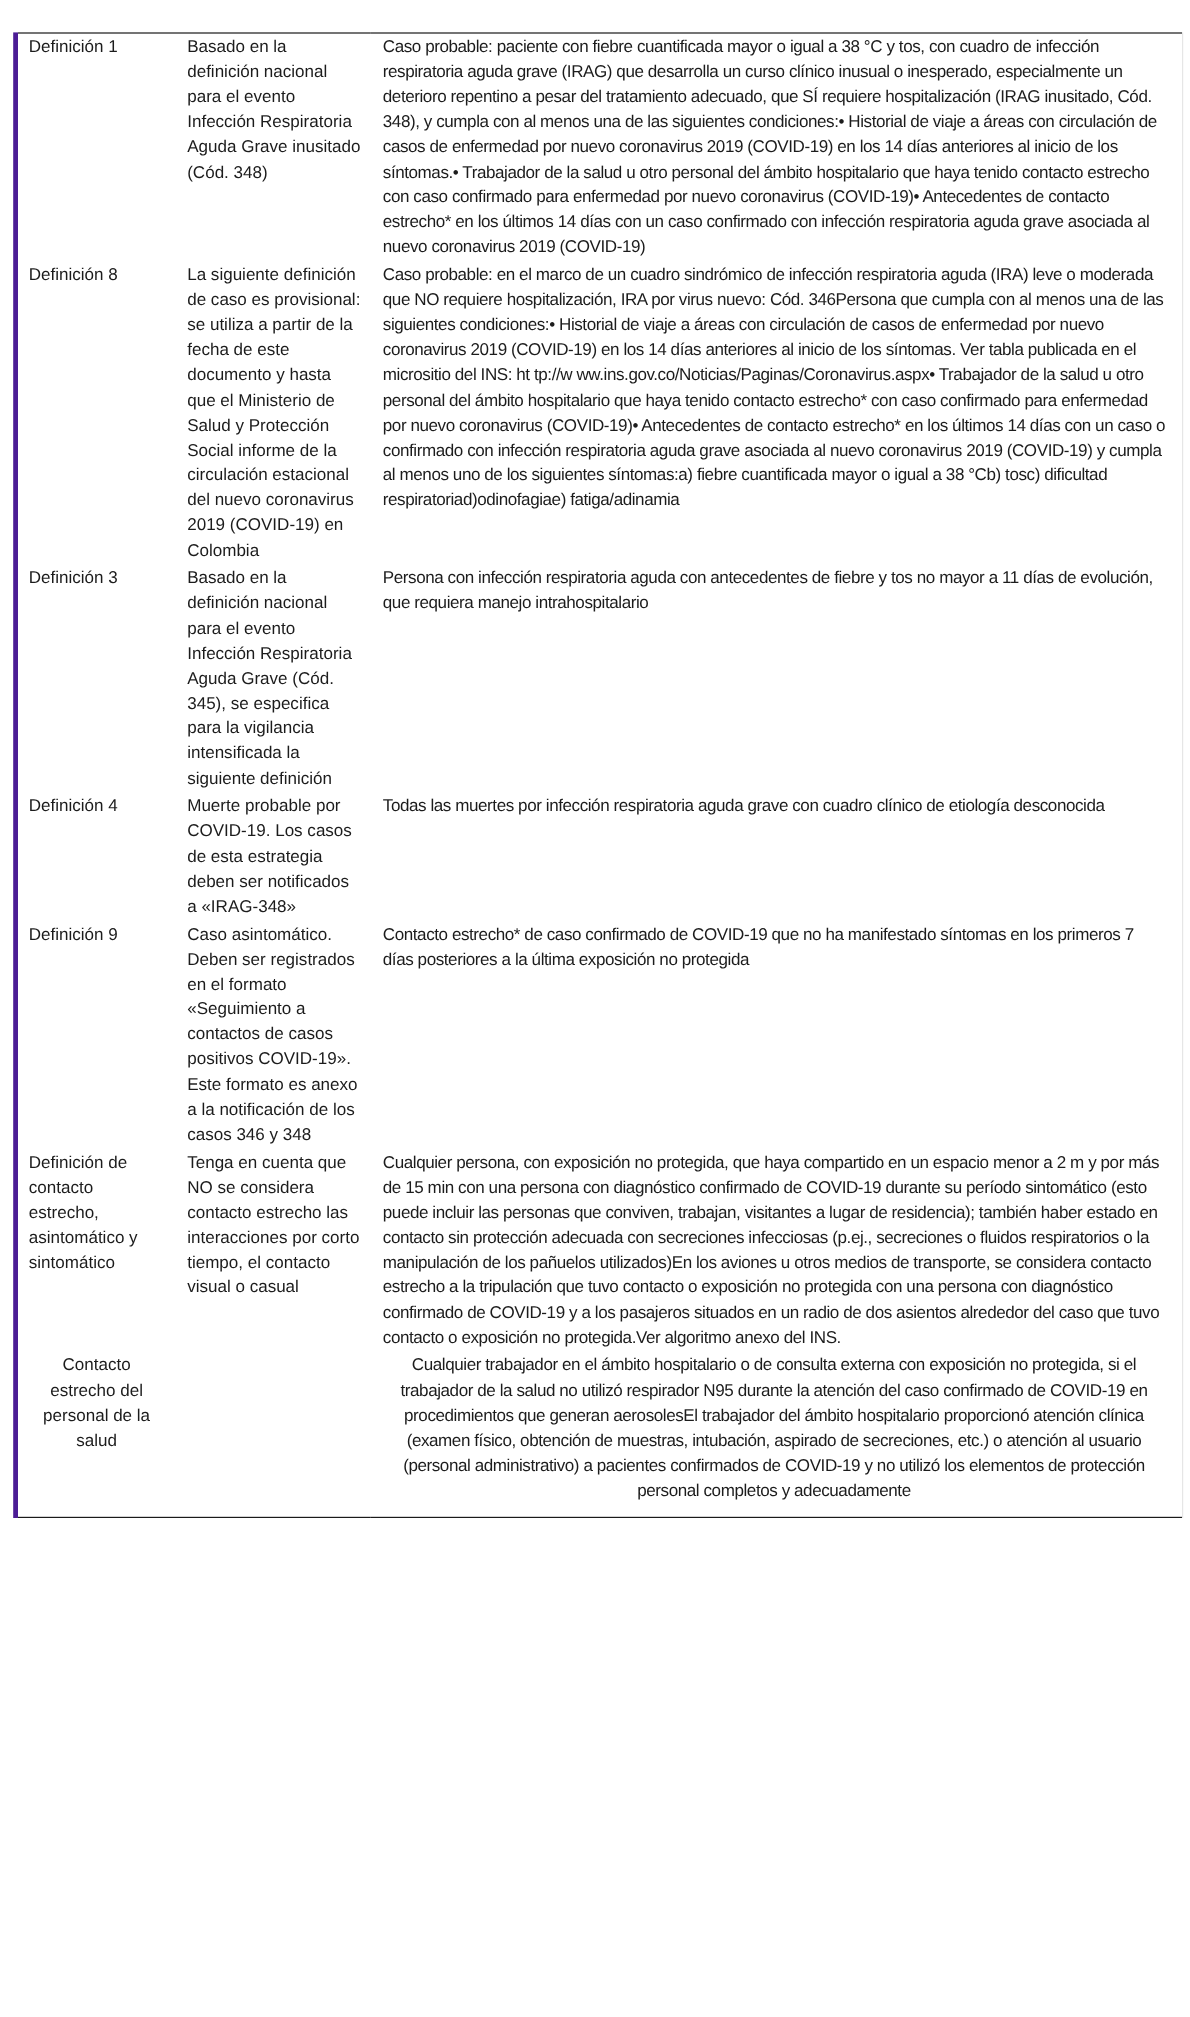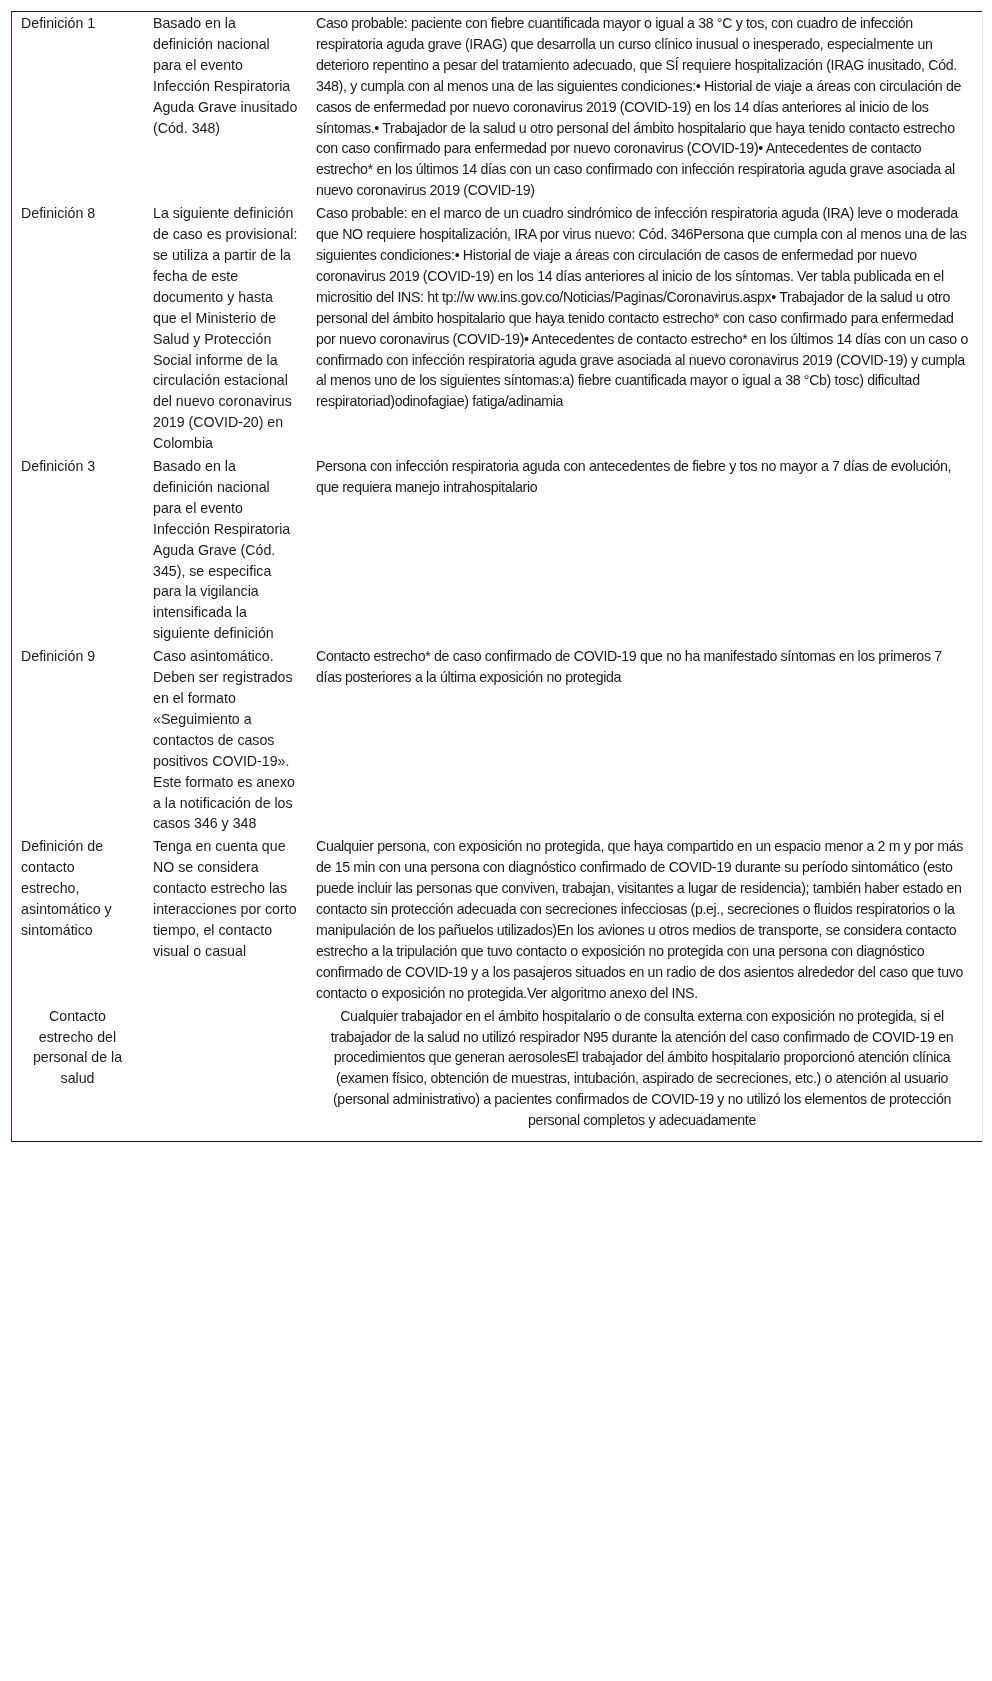--- a/index.html
+++ b/index.html
@@ -1,22 +1,22 @@
 <!DOCTYPE html>
 <html><head>
   <meta charset="utf-8">
   <style>
     html, body { margin: 0; padding: 0; background: #ffffff; }
     body { width: 992px; height: 1681px; position: relative; overflow: hidden; }
     .wrap {
       position: absolute;
       left: 11px;
-      top: 11px;
+      top: 27px;
       width: 970px;
-      border-left: 1px solid #4c1d95;
+      border-left: 4px solid #4c1d95;
       border-right: 1px solid #e6e6e6;
     }
     table {
       width: 970px;
       border-collapse: collapse;
       border-top: 1px solid #1a1a1a;
       border-bottom: 1px solid #1a1a1a;
       font-family: "Liberation Sans", sans-serif;
       font-size: 14.2px;
       line-height: 20.9px;
@@ -40,27 +40,32 @@
 <div class="wrap">
   <table>
     <tbody>
       <tr class="first">
         <td class="c1">Definición 1</td>
         <td class="c2">Basado en la definición nacional para el evento Infección Respiratoria Aguda Grave inusitado (Cód. 348)</td>
         <td class="c3">Caso probable: paciente con fiebre cuantificada mayor o igual a 38 °C y tos, con cuadro de infección respiratoria aguda grave (IRAG) que desarrolla un curso clínico inusual o inesperado, especialmente un deterioro repentino a pesar del tratamiento adecuado, que SÍ requiere hospitalización (IRAG inusitado, Cód. 348), y cumpla con al menos una de las siguientes condiciones:• Historial de viaje a áreas con circulación de casos de enfermedad por nuevo coronavirus 2019 (COVID-19) en los 14 días anteriores al inicio de los síntomas.• Trabajador de la salud u otro personal del ámbito hospitalario que haya tenido contacto estrecho con caso confirmado para enfermedad por nuevo coronavirus (COVID-19)• Antecedentes de contacto estrecho* en los últimos 14 días con un caso confirmado con infección respiratoria aguda grave asociada al nuevo coronavirus 2019 (COVID-19)</td>
       </tr>
       <tr>
         <td class="c1">Definición 8</td>
-        <td class="c2">La siguiente definición de caso es provisional: se utiliza a partir de la fecha de este documento y hasta que el Ministerio de Salud y Protección Social informe de la circulación estacional del nuevo coronavirus 2019 (COVID-20) en Colombia</td>
+        <td class="c2">La siguiente definición de caso es provisional: se utiliza a partir de la fecha de este documento y hasta que el Ministerio de Salud y Protección Social informe de la circulación estacional del nuevo coronavirus 2019 (COVID-19) en Colombia</td>
         <td class="c3">Caso probable: en el marco de un cuadro sindrómico de infección respiratoria aguda (IRA) leve o moderada que NO requiere hospitalización, IRA por virus nuevo: Cód. 346Persona que cumpla con al menos una de las siguientes condiciones:• Historial de viaje a áreas con circulación de casos de enfermedad por nuevo coronavirus 2019 (COVID-19) en los 14 días anteriores al inicio de los síntomas. Ver tabla publicada en el micrositio del INS: ht tp://w ww.ins.gov.co/Noticias/Paginas/Coronavirus.aspx• Trabajador de la salud u otro personal del ámbito hospitalario que haya tenido contacto estrecho* con caso confirmado para enfermedad por nuevo coronavirus (COVID-19)• Antecedentes de contacto estrecho* en los últimos 14 días con un caso o confirmado con infección respiratoria aguda grave asociada al nuevo coronavirus 2019 (COVID-19) y cumpla al menos uno de los siguientes síntomas:a) fiebre cuantificada mayor o igual a 38 °Cb) tosc) dificultad respiratoriad)odinofagiae) fatiga/adinamia</td>
       </tr>
       <tr>
         <td class="c1">Definición 3</td>
         <td class="c2">Basado en la definición nacional para el evento Infección Respiratoria Aguda Grave (Cód. 345), se especifica para la vigilancia intensificada la siguiente definición</td>
-        <td class="c3">Persona con infección respiratoria aguda con antecedentes de fiebre y tos no mayor a 7 días de evolución, que requiera manejo intrahospitalario</td>
+        <td class="c3">Persona con infección respiratoria aguda con antecedentes de fiebre y tos no mayor a 11 días de evolución, que requiera manejo intrahospitalario</td>
+      </tr>
+      <tr>
+        <td class="c1">Definición 4</td>
+        <td class="c2">Muerte probable por COVID-19. Los casos de esta estrategia deben ser notificados a «IRAG-348»</td>
+        <td class="c3">Todas las muertes por infección respiratoria aguda grave con cuadro clínico de etiología desconocida</td>
       </tr>
       <tr>
         <td class="c1">Definición 9</td>
         <td class="c2">Caso asintomático. Deben ser registrados en el formato «Seguimiento a contactos de casos positivos COVID-19». Este formato es anexo a la notificación de los casos 346 y 348</td>
         <td class="c3">Contacto estrecho* de caso confirmado de COVID-19 que no ha manifestado síntomas en los primeros 7 días posteriores a la última exposición no protegida</td>
       </tr>
       <tr>
         <td class="c1">Definición de contacto estrecho, asintomático y sintomático</td>
         <td class="c2">Tenga en cuenta que NO se considera contacto estrecho las interacciones por corto tiempo, el contacto visual o casual</td>
         <td class="c3">Cualquier persona, con exposición no protegida, que haya compartido en un espacio menor a 2 m y por más de 15 min con una persona con diagnóstico confirmado de COVID-19 durante su período sintomático (esto puede incluir las personas que conviven, trabajan, visitantes a lugar de residencia); también haber estado en contacto sin protección adecuada con secreciones infecciosas (p.ej., secreciones o fluidos respiratorios o la manipulación de los pañuelos utilizados)En los aviones u otros medios de transporte, se considera contacto estrecho a la tripulación que tuvo contacto o exposición no protegida con una persona con diagnóstico confirmado de COVID-19 y a los pasajeros situados en un radio de dos asientos alrededor del caso que tuvo contacto o exposición no protegida.Ver algoritmo anexo del INS.</td>

